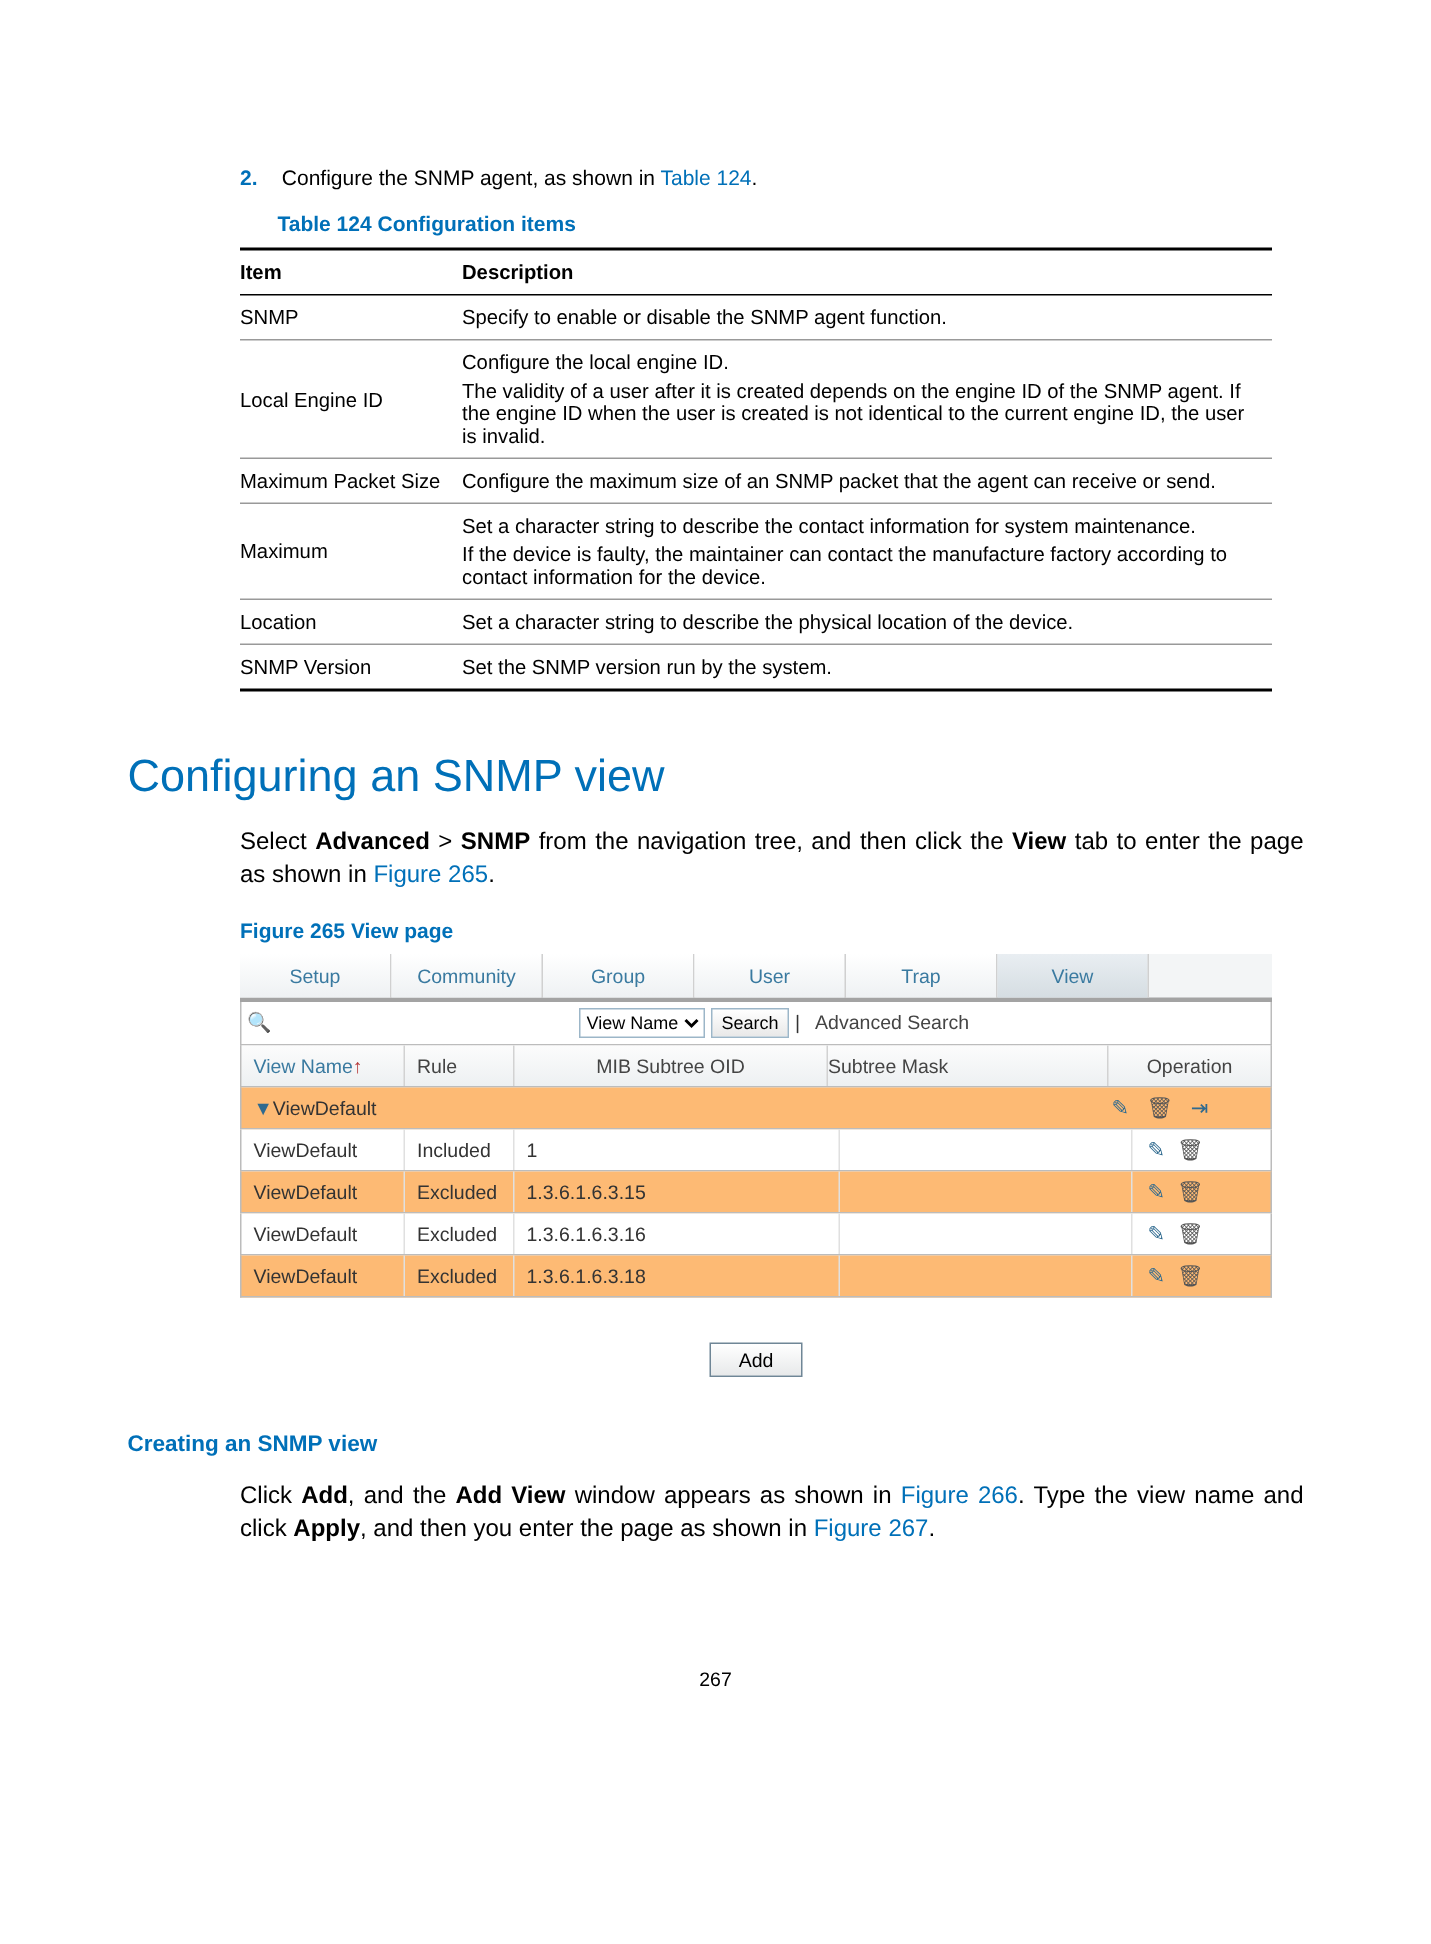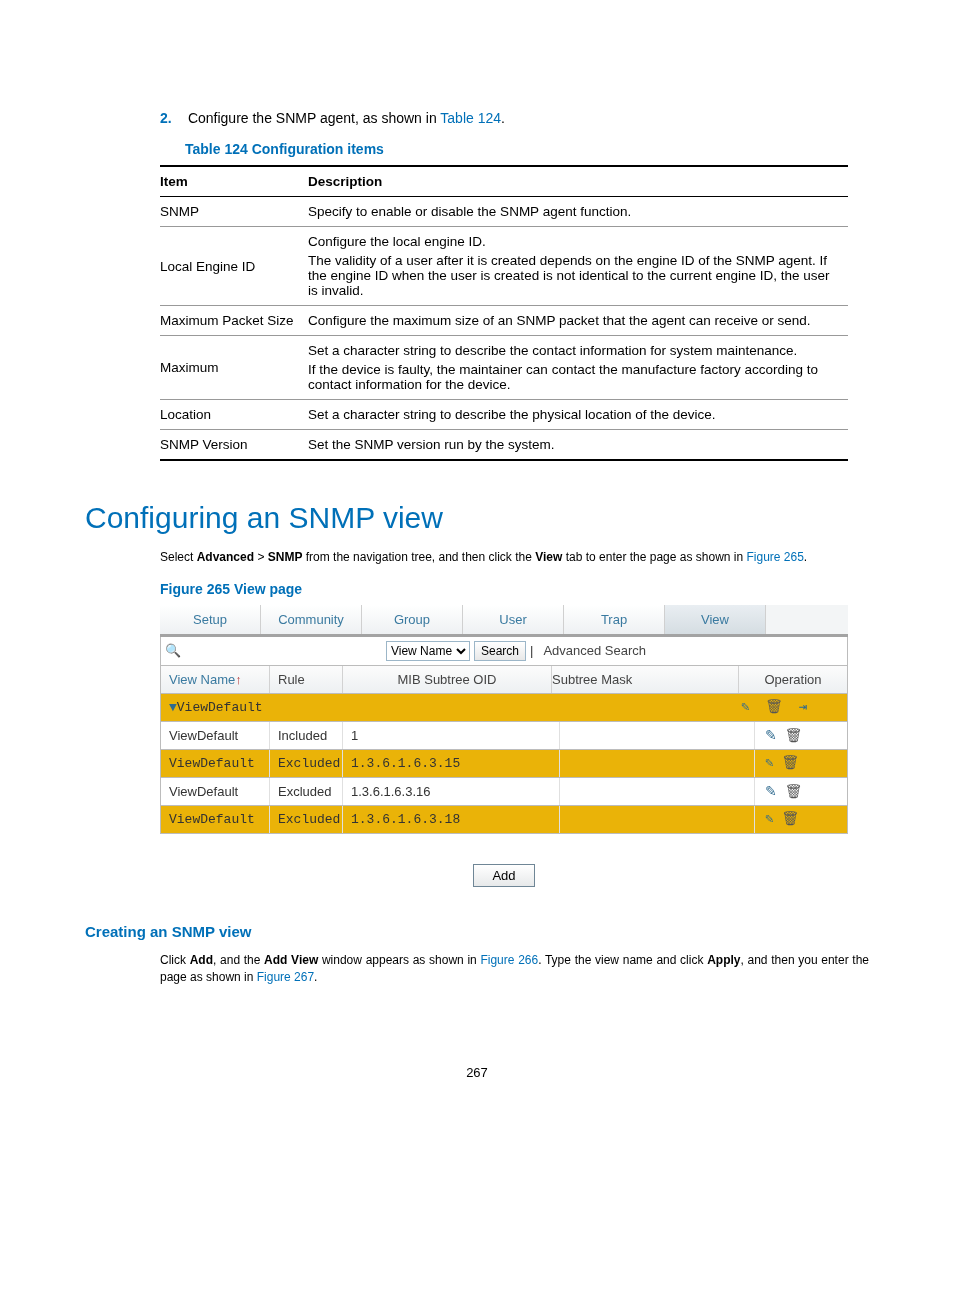--- a/index.html
+++ b/index.html
@@ -64,21 +64,21 @@
     font-family: Arial, sans-serif;
     color: #0070b8;
     font-weight: normal;
     font-size: 30px;
     margin-top: 40px;
     margin-bottom: 14px;
     margin-left: 0;
   }
   .bodytext {
     margin-left: 75px;
-    font-size: 12px;
+    font-size: 16px;
     line-height: 1.4;
     text-align: justify;
   }
   .bodytext b { font-weight: bold; }
 
   
   .figure-wrap {
     margin-left: 75px;
     margin-top: 6px;
     width: 688px;
@@ -172,21 +172,21 @@
 
   .gridrow {
     display: flex;
     border: 1px solid #bcbcbc;
     border-top: none;
     height: 27px;
     font-size: 13px;
     background: #fff;
     color: #333;
   }
-  .gridrow.alt { background: #eab308; font-family: Liberation Mono, monospace; }
+  .gridrow.alt { background: #fdba74; }
   .gridrow div {
     border-right: 1px solid #e0e0e0;
     line-height: 27px;
     padding-left: 8px;
     overflow: hidden;
     white-space: nowrap;
   }
   .gridrow .vn { width: 100px; }
   .gridrow .rule { width: 64px; }
   .gridrow .oid { width: 208px; }

